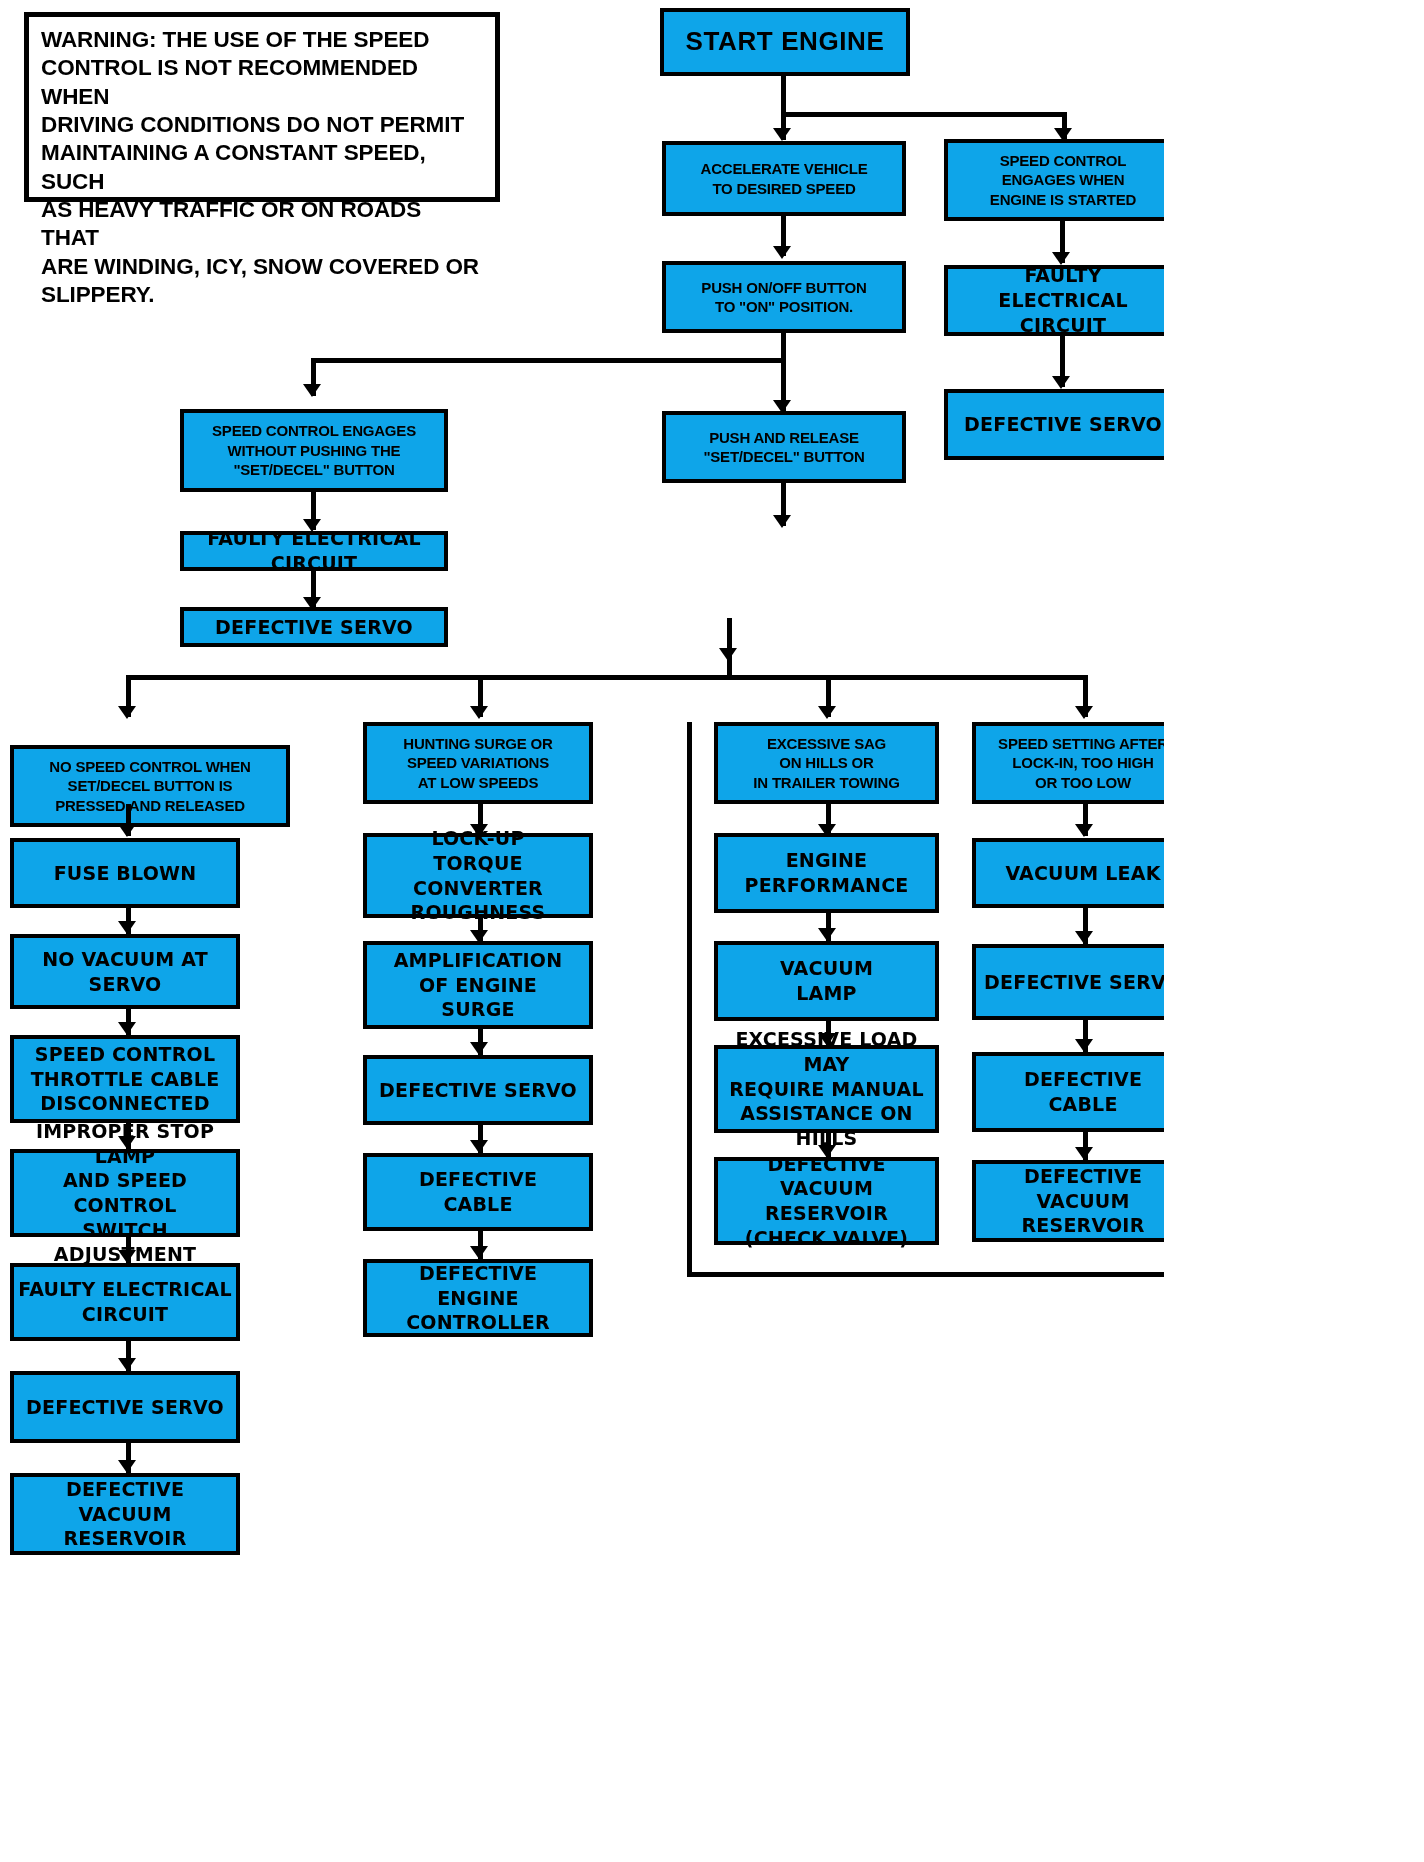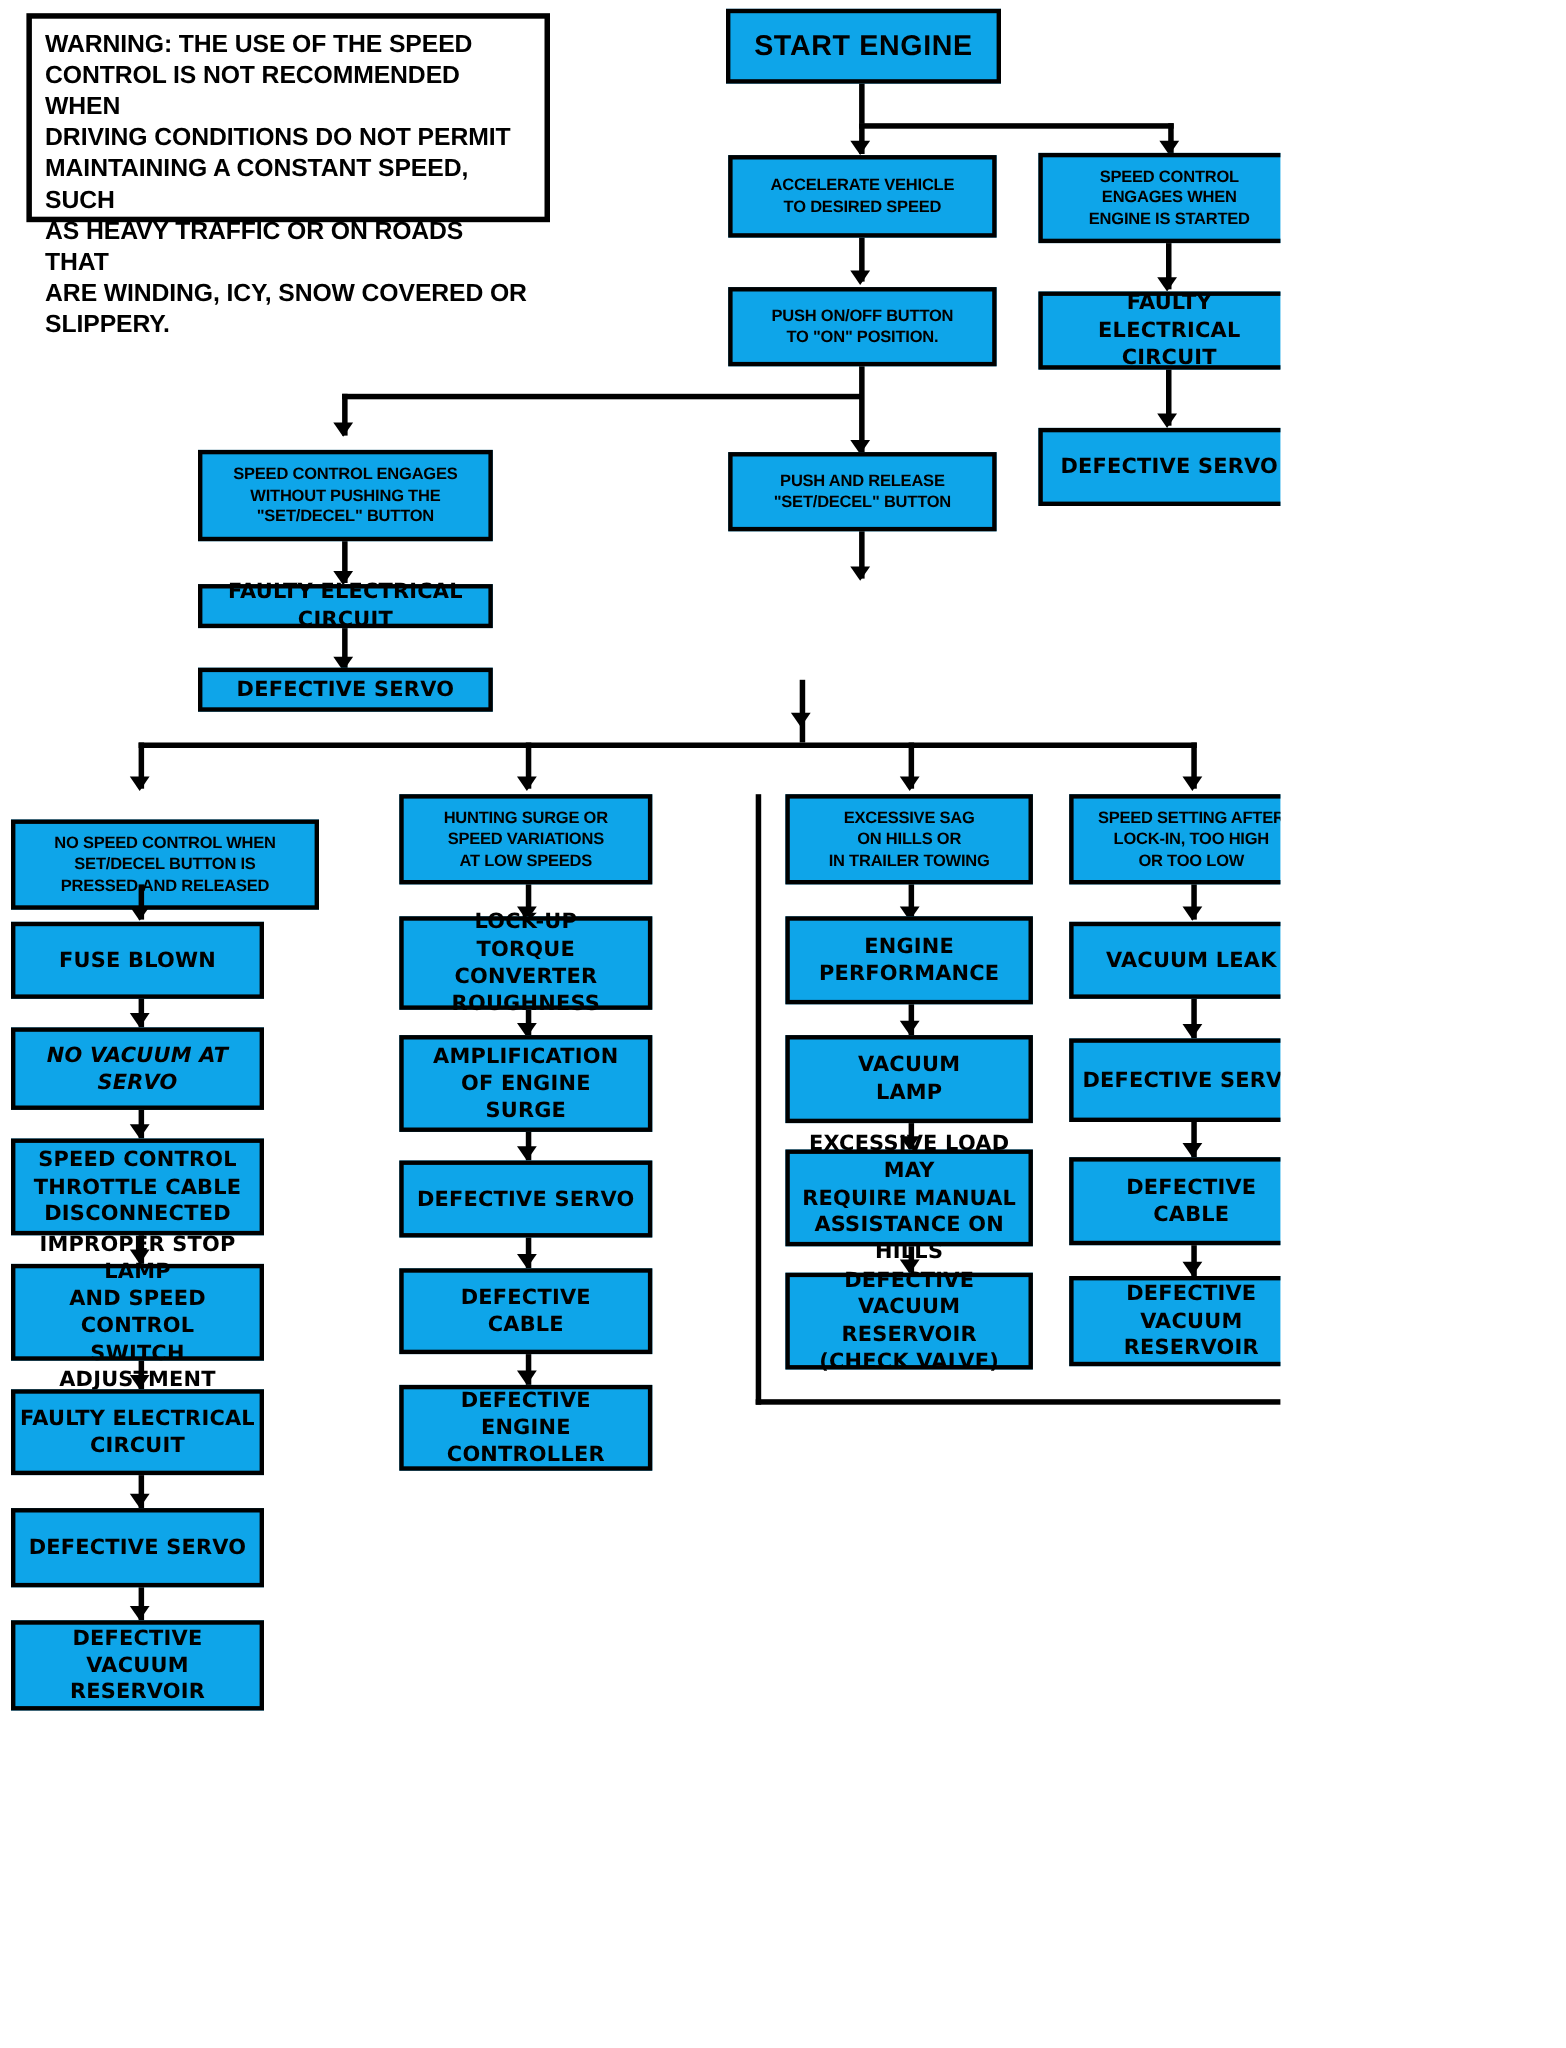--- a/index.html
+++ b/index.html
@@ -175,21 +175,21 @@
   <div class="box cond" style="left:10px; top:722px; width:280px; height:82px;margin-top:23px;">NO SPEED CONTROL WHEN
 SET/DECEL BUTTON IS
 PRESSED AND RELEASED</div>
   <div class="vline" style="left:126px; top:804px; height:32px;"></div>
   <div class="arrow-d" style="left:118px; top:824px;"></div>
 
   <div class="box fault" style="left:10px; top:838px; width:230px; height:70px;">FUSE BLOWN</div>
   <div class="vline" style="left:126px; top:908px; height:26px;"></div>
   <div class="arrow-d" style="left:118px; top:921px;"></div>
 
-  <div class="box fault" style="left:10px; top:934px; width:230px; height:75px;font-style:italic;">NO VACUUM AT
+  <div class="box fault" style="left:10px; top:934px; width:230px; height:75px;">NO VACUUM AT
 SERVO</div>
   <div class="vline" style="left:126px; top:1009px; height:26px;"></div>
   <div class="arrow-d" style="left:118px; top:1022px;"></div>
 
   <div class="box fault" style="left:10px; top:1035px; width:230px; height:88px;">SPEED CONTROL
 THROTTLE CABLE
 DISCONNECTED</div>
   <div class="vline" style="left:126px; top:1123px; height:26px;"></div>
   <div class="arrow-d" style="left:118px; top:1136px;"></div>
 

